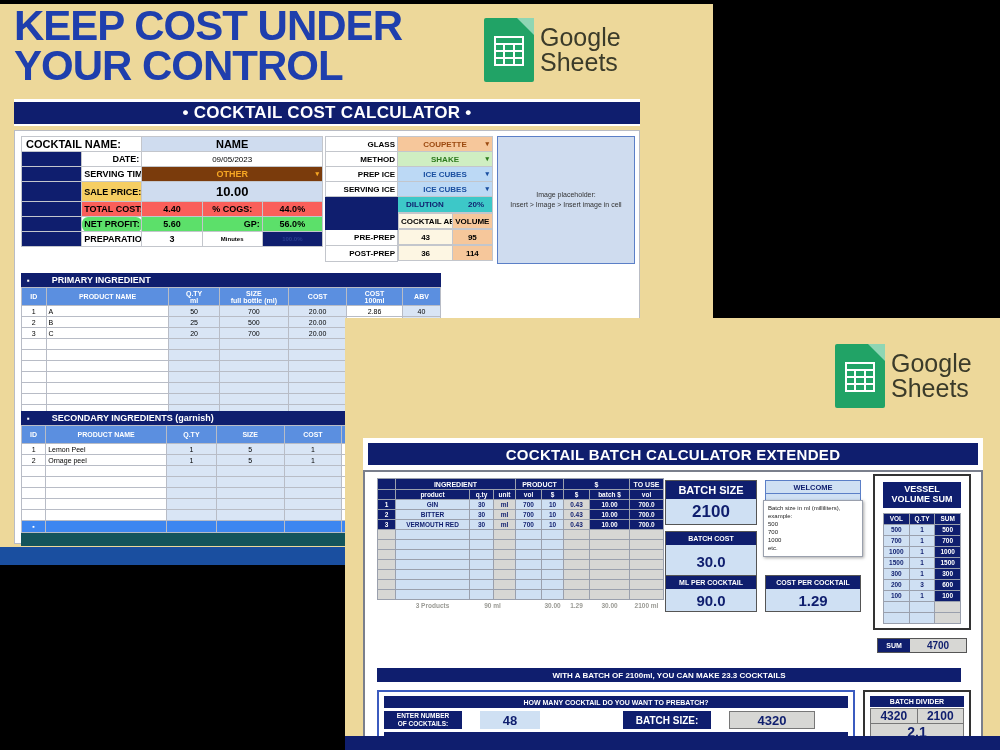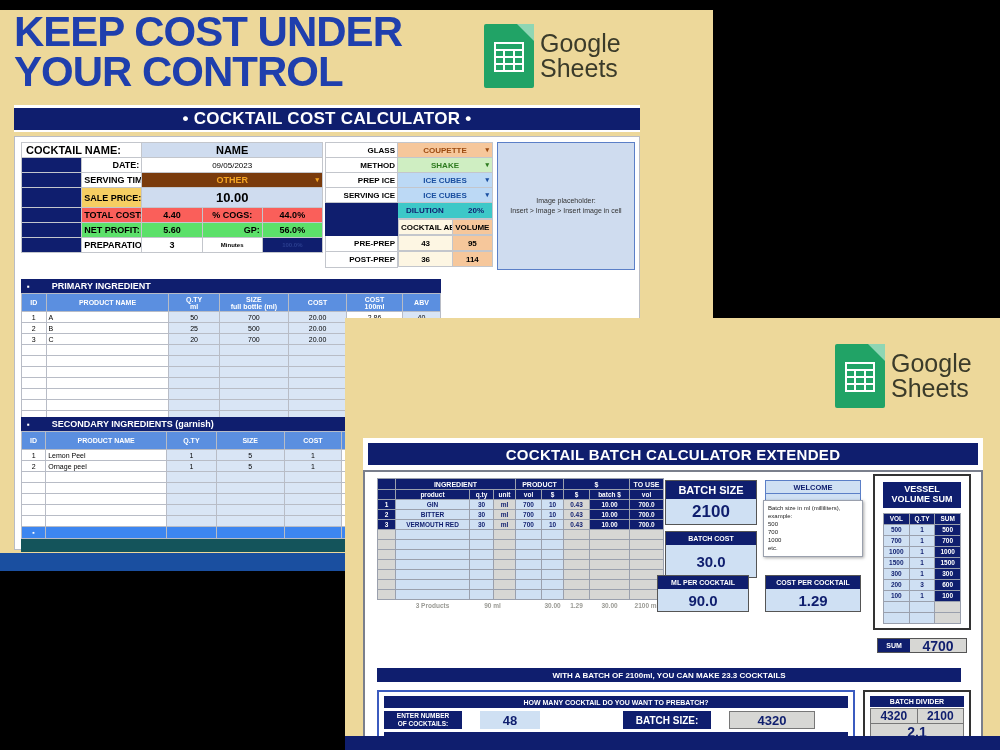--- a/index.html
+++ b/index.html
@@ -5,21 +5,21 @@
   * { box-sizing: border-box; margin: 0; padding: 0; }
   html, body { width: 1000px; height: 750px; overflow: hidden; }
   body {
     background: #000;
     font-family: "Liberation Sans", sans-serif;
     position: relative;
   }
 
   
   #card1 {
-    position: absolute; left: 0; top: 10px; width: 713px; height: 561px;
+    position: absolute; left: 0; top: 4px; width: 713px; height: 561px;
     background: #edd89a; overflow: hidden;
   }
   #card1-bluebar {
     position: absolute; left: 0; bottom: 0; width: 660px; height: 18px;
     background: #1a4fa0;
   }
   #card1-tri {
     position:absolute; left: 640px; bottom: 18px; width:0; height:0;
     border-left: 30px solid transparent; border-bottom: 22px solid #1a4fa0;
   }
@@ -166,21 +166,21 @@
   .v-tbl td { border:1px solid #9aa0ad; height:11px; text-align:center; font-weight:bold; }
   .v-tbl .vh td { background:#0f1e6e; color:#fff; }
   .v-tbl .vr td { background:#cfe0f3; color:#0f1e6e; }
   .v-tbl .vr td.sum { background:#0f1e6e; color:#fff; }
   .v-tbl .ve td { background:#d7d7d4; height:11px; }
   .v-tbl .ve td.lt { background:#cfe0f3; }
 
   .sumrow { display:flex; height:15px; border:1px solid #555; }
   .sumrow .sl { background:#0f1e6e; color:#fff; font-weight:bold; font-size:7px;
                 width:32px; display:flex; align-items:center; justify-content:center; }
-  .sumrow .sv { flex:1; background:#d7d7d4; color:#0f1e6e; font-weight:bold; font-size:14px;
+  .sumrow .sv { flex:1; background:#d7d7d4; color:#0f1e6e; font-weight:bold; font-size:10px;
                 display:flex; align-items:center; justify-content:center; }
 
   #card2-bluebar { position:absolute; left:0; bottom:0; width:655px; height:14px; background:#0f1e6e; }
 </style>
 </head>
 <body>
 
 <div id="card1">
 
   <div class="hero1">
@@ -240,21 +240,21 @@
       </tr>
       <tr>
         <td class="navy"></td>
         <td class="lbl" style="background:#fa5f5a;">TOTAL COST:</td>
         <td class="ctr b" style="background:#fa5f5a;width:40px;">4.40</td>
         <td class="ctr b" style="background:#fa5f5a;width:55px;">% COGS:</td>
         <td class="ctr b" style="background:#fa5f5a;">44.0%</td>
       </tr>
       <tr>
         <td class="navy"></td>
-        <td class="lbl" style="background:#5ce06a;">NET PROFIT:</td>
+        <td class="lbl" style="background:#5ce06a;border-radius:6px;">NET PROFIT:</td>
         <td class="ctr b" style="background:#5ce06a;">5.60</td>
         <td class="rt b" style="background:#5ce06a;">GP:</td>
         <td class="ctr b" style="background:#5ce06a;">56.0%</td>
       </tr>
       <tr>
         <td class="navy"></td>
         <td class="lbl">PREPARATION TIME:</td>
         <td class="ctr b">3</td>
         <td class="ctr" style="font-size:6px;font-weight:bold;">Minutes</td>
         <td class="ctr" style="background:#0f1e6e;color:#2b3f8f;font-size:6px;font-weight:bold;">100.0%</td>
@@ -769,21 +769,21 @@
     </div>
 
     <div class="kbox" style="left:300px; top:8px; width:92px;">
       <div class="kh" style="font-size:11px;height:18px;line-height:18px;">BATCH SIZE</div>
       <div class="kv" style="font-size:17px;height:25px;">2100</div>
     </div>
     <div class="kbox" style="left:300px; top:59px; width:92px;">
       <div class="kh" style="font-size:7px;height:13px;line-height:13px;">BATCH COST</div>
       <div class="kv" style="font-size:15px;height:32px;">30.0</div>
     </div>
-    <div class="kbox" style="left:292px; top:103px; width:92px;">
+    <div class="kbox" style="left:300px; top:103px; width:92px;">
       <div class="kh" style="font-size:7px;height:13px;line-height:13px;">ML PER COCKTAIL</div>
       <div class="kv" style="font-size:15px;height:22px;">90.0</div>
     </div>
 
     <div class="kbox" style="left:400px; top:8px; width:96px; border:1px solid #5b7fc7;">
       <div style="background:#cfe0f3;color:#0f1e6e;font-weight:bold;font-size:7.5px;height:13px;line-height:13px;text-align:center;border-bottom:1px solid #5b7fc7;">WELCOME</div>
       <div class="kv" style="font-size:17px;height:62px;background:#cfe0f3;">23.3</div>
     </div>
     <div class="kbox" style="left:400px; top:103px; width:96px;">
       <div class="kh" style="font-size:7px;height:13px;line-height:13px;">COST PER COCKTAIL</div>

